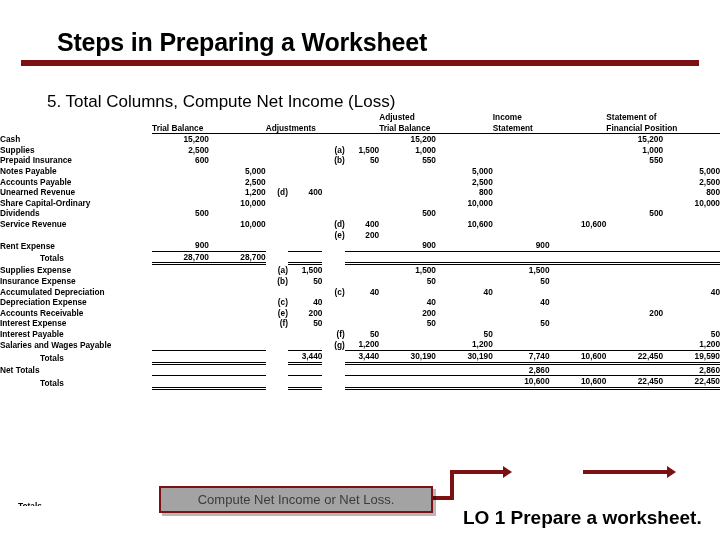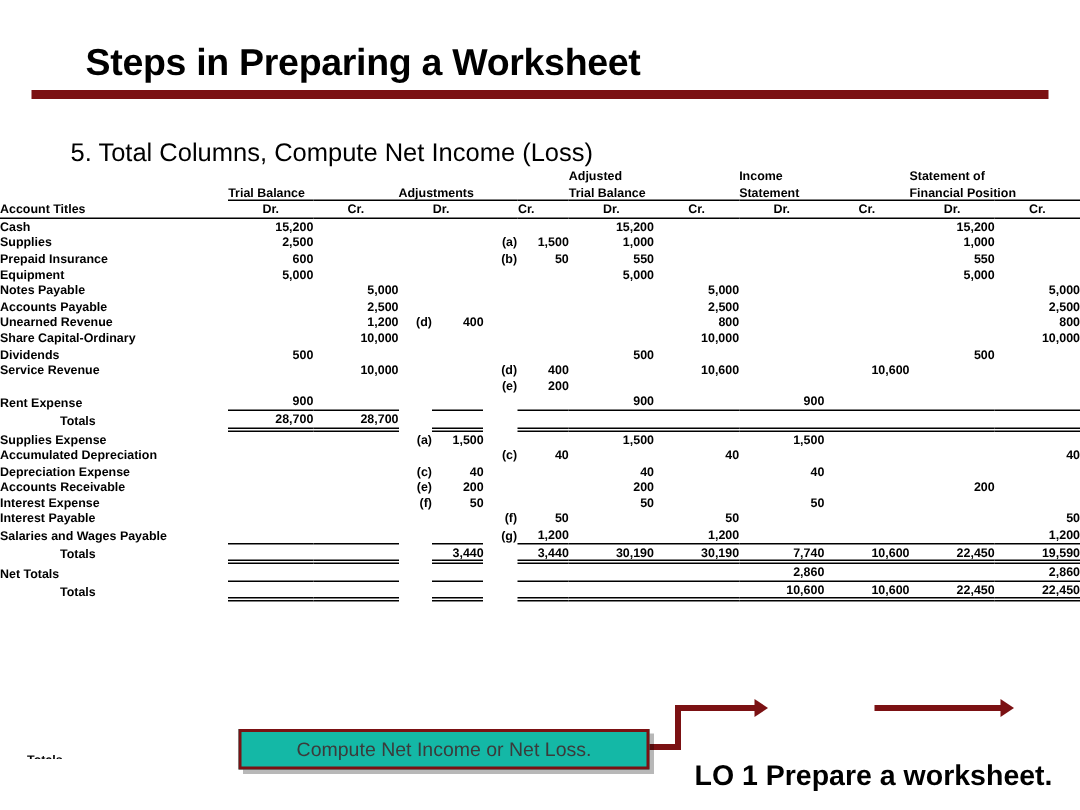--- a/index.html
+++ b/index.html
@@ -51,21 +51,21 @@
   .grp{text-align:left;font-size:8.3px;font-weight:bold;}
   .hdr-under{border-bottom:1.1px solid #000;}
   .drcr{text-align:center;font-weight:bold;}
   .hdr-rule{border-bottom:1.4px solid #000;}
   .tl-top{border-top:1.1px solid #000;}
   .tl-dbl{border-bottom:3px double #000;}
 
   
   .callout{
     position:absolute;left:159px;top:486px;width:274px;height:27px;
-    background:#14b8a6;border:2.5px solid #7B1113;
+    background:#a3a3a3;border:2.5px solid #7B1113;
     box-sizing:border-box;
     display:flex;align-items:center;justify-content:center;
     font-size:13px;font-weight:normal;color:#3b3b3b;
     box-shadow:3px 3px 0 rgba(0,0,0,0.28);
   }
   
   .conn-h1{position:absolute;left:432px;top:496px;width:22px;height:4px;background:#7B1113;}
   .conn-v{position:absolute;left:450px;top:470px;width:4px;height:30px;background:#7B1113;}
   .conn-h2{position:absolute;left:450px;top:470px;width:55px;height:4px;background:#7B1113;}
   .arrow1{position:absolute;left:503px;top:466px;width:0;height:0;
@@ -124,33 +124,20 @@
           </tr>
           <tr>
             <td></td>
             <td class="grp hdr-under" colspan="2">Trial Balance</td>
             <td class="grp hdr-under" colspan="4">Adjustments</td>
             <td class="grp hdr-under" colspan="2">Trial Balance</td>
             <td class="grp hdr-under" colspan="2">Statement</td>
             <td class="grp hdr-under" colspan="2">Financial Position</td>
           </tr>
           <tr>
-            <td class="grp hdr-rule">Account Titles</td>
-            <td class="drcr hdr-rule">Dr.</td>
-            <td class="drcr hdr-rule">Cr.</td>
-            <td class="drcr hdr-rule" colspan="2">Dr.</td>
-            <td class="drcr hdr-rule" colspan="2">Cr.</td>
-            <td class="drcr hdr-rule">Dr.</td>
-            <td class="drcr hdr-rule">Cr.</td>
-            <td class="drcr hdr-rule">Dr.</td>
-            <td class="drcr hdr-rule">Cr.</td>
-            <td class="drcr hdr-rule">Dr.</td>
-            <td class="drcr hdr-rule">Cr.</td>
-          </tr>
-          <tr>
             <td class="acct">Cash</td>
             <td class="num">15,200</td>
             <td class="num"></td>
             <td class="ref"></td>
             <td class="rnum"></td>
             <td class="ref"></td>
             <td class="rnum"></td>
             <td class="num">15,200</td>
             <td class="num"></td>
             <td class="num"></td>
@@ -182,35 +169,20 @@
             <td class="ref">(b)</td>
             <td class="rnum">50</td>
             <td class="num">550</td>
             <td class="num"></td>
             <td class="num"></td>
             <td class="num"></td>
             <td class="num">550</td>
             <td class="num"></td>
           </tr>
           <tr>
-            <td class="acct">Equipment</td>
-            <td class="num">5,000</td>
-            <td class="num"></td>
-            <td class="ref"></td>
-            <td class="rnum"></td>
-            <td class="ref"></td>
-            <td class="rnum"></td>
-            <td class="num">5,000</td>
-            <td class="num"></td>
-            <td class="num"></td>
-            <td class="num"></td>
-            <td class="num">5,000</td>
-            <td class="num"></td>
-          </tr>
-          <tr>
             <td class="acct">Notes Payable</td>
             <td class="num"></td>
             <td class="num">5,000</td>
             <td class="ref"></td>
             <td class="rnum"></td>
             <td class="ref"></td>
             <td class="rnum"></td>
             <td class="num"></td>
             <td class="num">5,000</td>
             <td class="num"></td>
@@ -342,20 +314,35 @@
             <td class="acct">Supplies Expense</td>
             <td class="num"></td>
             <td class="num"></td>
             <td class="ref">(a)</td>
             <td class="rnum">1,500</td>
             <td class="ref"></td>
             <td class="rnum"></td>
             <td class="num">1,500</td>
             <td class="num"></td>
             <td class="num">1,500</td>
+            <td class="num"></td>
+            <td class="num"></td>
+            <td class="num"></td>
+          </tr>
+          <tr>
+            <td class="acct">Insurance Expense</td>
+            <td class="num"></td>
+            <td class="num"></td>
+            <td class="ref">(b)</td>
+            <td class="rnum">50</td>
+            <td class="ref"></td>
+            <td class="rnum"></td>
+            <td class="num">50</td>
+            <td class="num"></td>
+            <td class="num">50</td>
             <td class="num"></td>
             <td class="num"></td>
             <td class="num"></td>
           </tr>
           <tr>
             <td class="acct">Accumulated Depreciation</td>
             <td class="num"></td>
             <td class="num"></td>
             <td class="ref"></td>
             <td class="rnum"></td>

